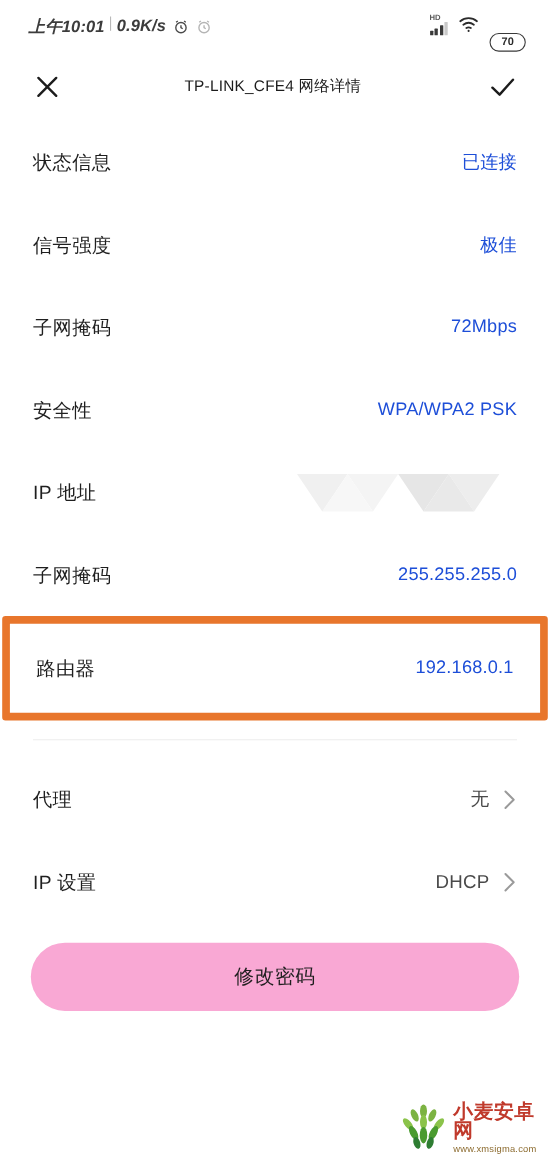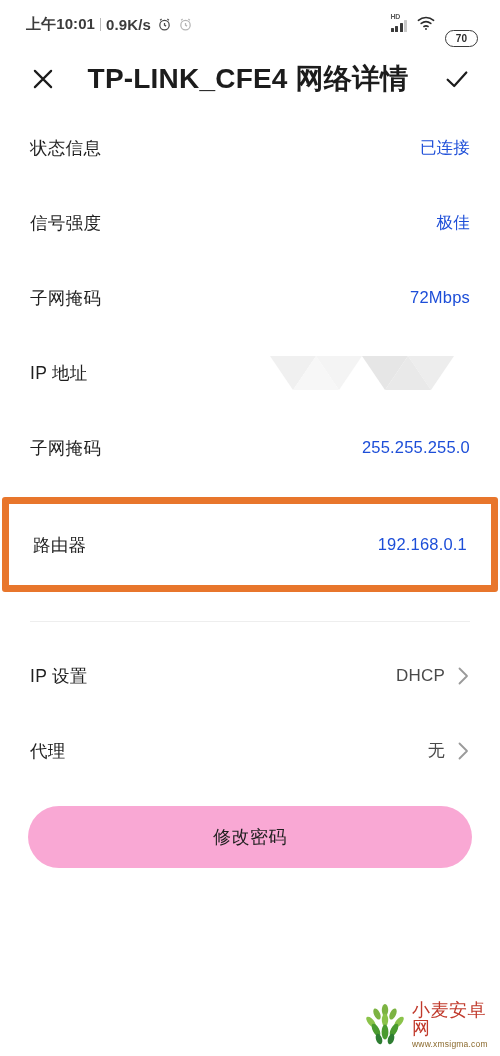--- a/index.html
+++ b/index.html
@@ -16,21 +16,21 @@
   .statusbar{
     height:48px;
     display:flex;
     align-items:center;
     padding:0 22px 0 26px;
     font-size:15px;
     color:#3c3c3c;
     font-weight:600;
     letter-spacing:.1px;
   }
-  .sb-left{ display:flex; align-items:center; gap:0; }
+  .sb-left{ display:flex; gap:0;font-style:italic; }
   .sb-time{ font-size:15px; font-weight:600; }
   .sb-divider{
     display:inline-block;
     width:1px; height:13px;
     background:#b9b9b9;
     margin:0 5px;
   }
   .sb-speed{ font-size:15px; font-weight:600; }
   .sb-icon{ margin-left:6px; display:inline-flex; align-items:center; }
   .sb-right{ margin-left:auto; display:flex; align-items:center; gap:9px; }
@@ -54,22 +54,22 @@
   
   .appbar{
     height:62px;
     display:flex;
     align-items:center;
     padding:0 26px;
   }
   .appbar .title{
     flex:1;
     text-align:center;
-    font-size:28px;
-    font-weight:700;
+    font-size:14px;
+    font-weight:400;
     color:#1c1c1c;
     letter-spacing:.2px;
     margin-left:-4px;
   }
   .ic-btn{ width:34px;height:34px;display:flex;align-items:center;justify-content:center;cursor:pointer;flex:0 0 auto;}
 
   
   .list{ padding:0; }
   .row{
     height:75px;
@@ -116,21 +116,21 @@
     width:200px;height:42px;
     position:relative;
     overflow:hidden;
   }
   .masked svg{ display:block; }
 
   
   .row.highlight{
     border:7px solid #e8762c;
     border-radius:3px;
-    margin:12px 2px;
+    margin:0 2px;
     height:95px;
     padding:0 24px;
   }
 
   .divider-wrap{ height:34px; display:flex; align-items:center; }
   .divider{
     height:1px;
     background:#eeeeee;
     flex:1;
     margin:0 30px;
@@ -153,21 +153,21 @@
     position:absolute;
     right:0; bottom:0;
     width:146px;height:62px;
     background:rgba(255,255,255,.94);
     border-top-left-radius:40px;
     display:flex;align-items:center;
     padding-left:10px;
     gap:6px;
   }
   .wm-text{ display:flex;flex-direction:column; line-height:1; }
-  .wm-title{ font-size:18px;font-weight:400;color:#c0392b;letter-spacing:.5px;}
+  .wm-title{ font-size:18px;font-weight:700;color:#c0392b;letter-spacing:.5px;}
   .wm-url{ font-size:8.5px;color:#8c6b2f;margin-top:3px;letter-spacing:.2px;}
 </style>
 </head>
 <body>
 
 <div class="statusbar">
   <div class="sb-left">
     <span class="sb-time">上午10:01</span>
     <span class="sb-divider"></span>
     <span class="sb-speed">0.9K/s</span>
@@ -235,20 +235,24 @@
   <div class="row">
     <span class="label">信号强度</span>
     <span class="value">极佳</span>
   </div>
 
   <div class="row">
     <span class="label">子网掩码</span>
     <span class="value">72Mbps</span>
   </div>
 
+  <div class="row">
+    <span class="label">安全性</span>
+    <span class="value">WPA/WPA2 PSK</span>
+  </div>
 
   <div class="row">
     <span class="label">IP 地址</span>
     <span class="masked">
       <svg width="200" height="42" viewBox="0 0 200 42">
         <polygon points="0,4 46,4 23,38" fill="#f0f0f0"></polygon>
         <polygon points="46,4 92,4 69,38" fill="#f4f4f4"></polygon>
         <polygon points="92,4 138,4 115,38" fill="#e6e6e6"></polygon>
         <polygon points="138,4 184,4 161,38" fill="#ededed"></polygon>
         <polygon points="23,38 69,38 46,4" fill="#f7f7f7"></polygon>
@@ -265,35 +269,35 @@
   <div class="row highlight">
     <span class="label">路由器</span>
     <span class="value">192.168.0.1</span>
   </div>
 
   <div class="divider-wrap">
     <div class="divider"></div>
   </div>
 
   <div class="row">
-    <span class="label">IP 设置</span>
+    <span class="label">代理</span>
     <span class="value chev">
-      <span>DHCP</span>
+      <span>无</span>
       <span class="chevron">
         <svg width="13" height="20" viewBox="0 0 12 20" fill="none" stroke="#9a9a9a" stroke-width="1.8" stroke-linecap="round" stroke-linejoin="round">
           <path d="M2 2.5 9.5 10 2 17.5"></path>
         </svg>
       </span>
     </span>
   </div>
 
   <div class="row">
-    <span class="label">代理</span>
+    <span class="label">IP 设置</span>
     <span class="value chev">
-      <span>无</span>
+      <span>DHCP</span>
       <span class="chevron">
         <svg width="13" height="20" viewBox="0 0 12 20" fill="none" stroke="#9a9a9a" stroke-width="1.8" stroke-linecap="round" stroke-linejoin="round">
           <path d="M2 2.5 9.5 10 2 17.5"></path>
         </svg>
       </span>
     </span>
   </div>
 
 </div>
 

